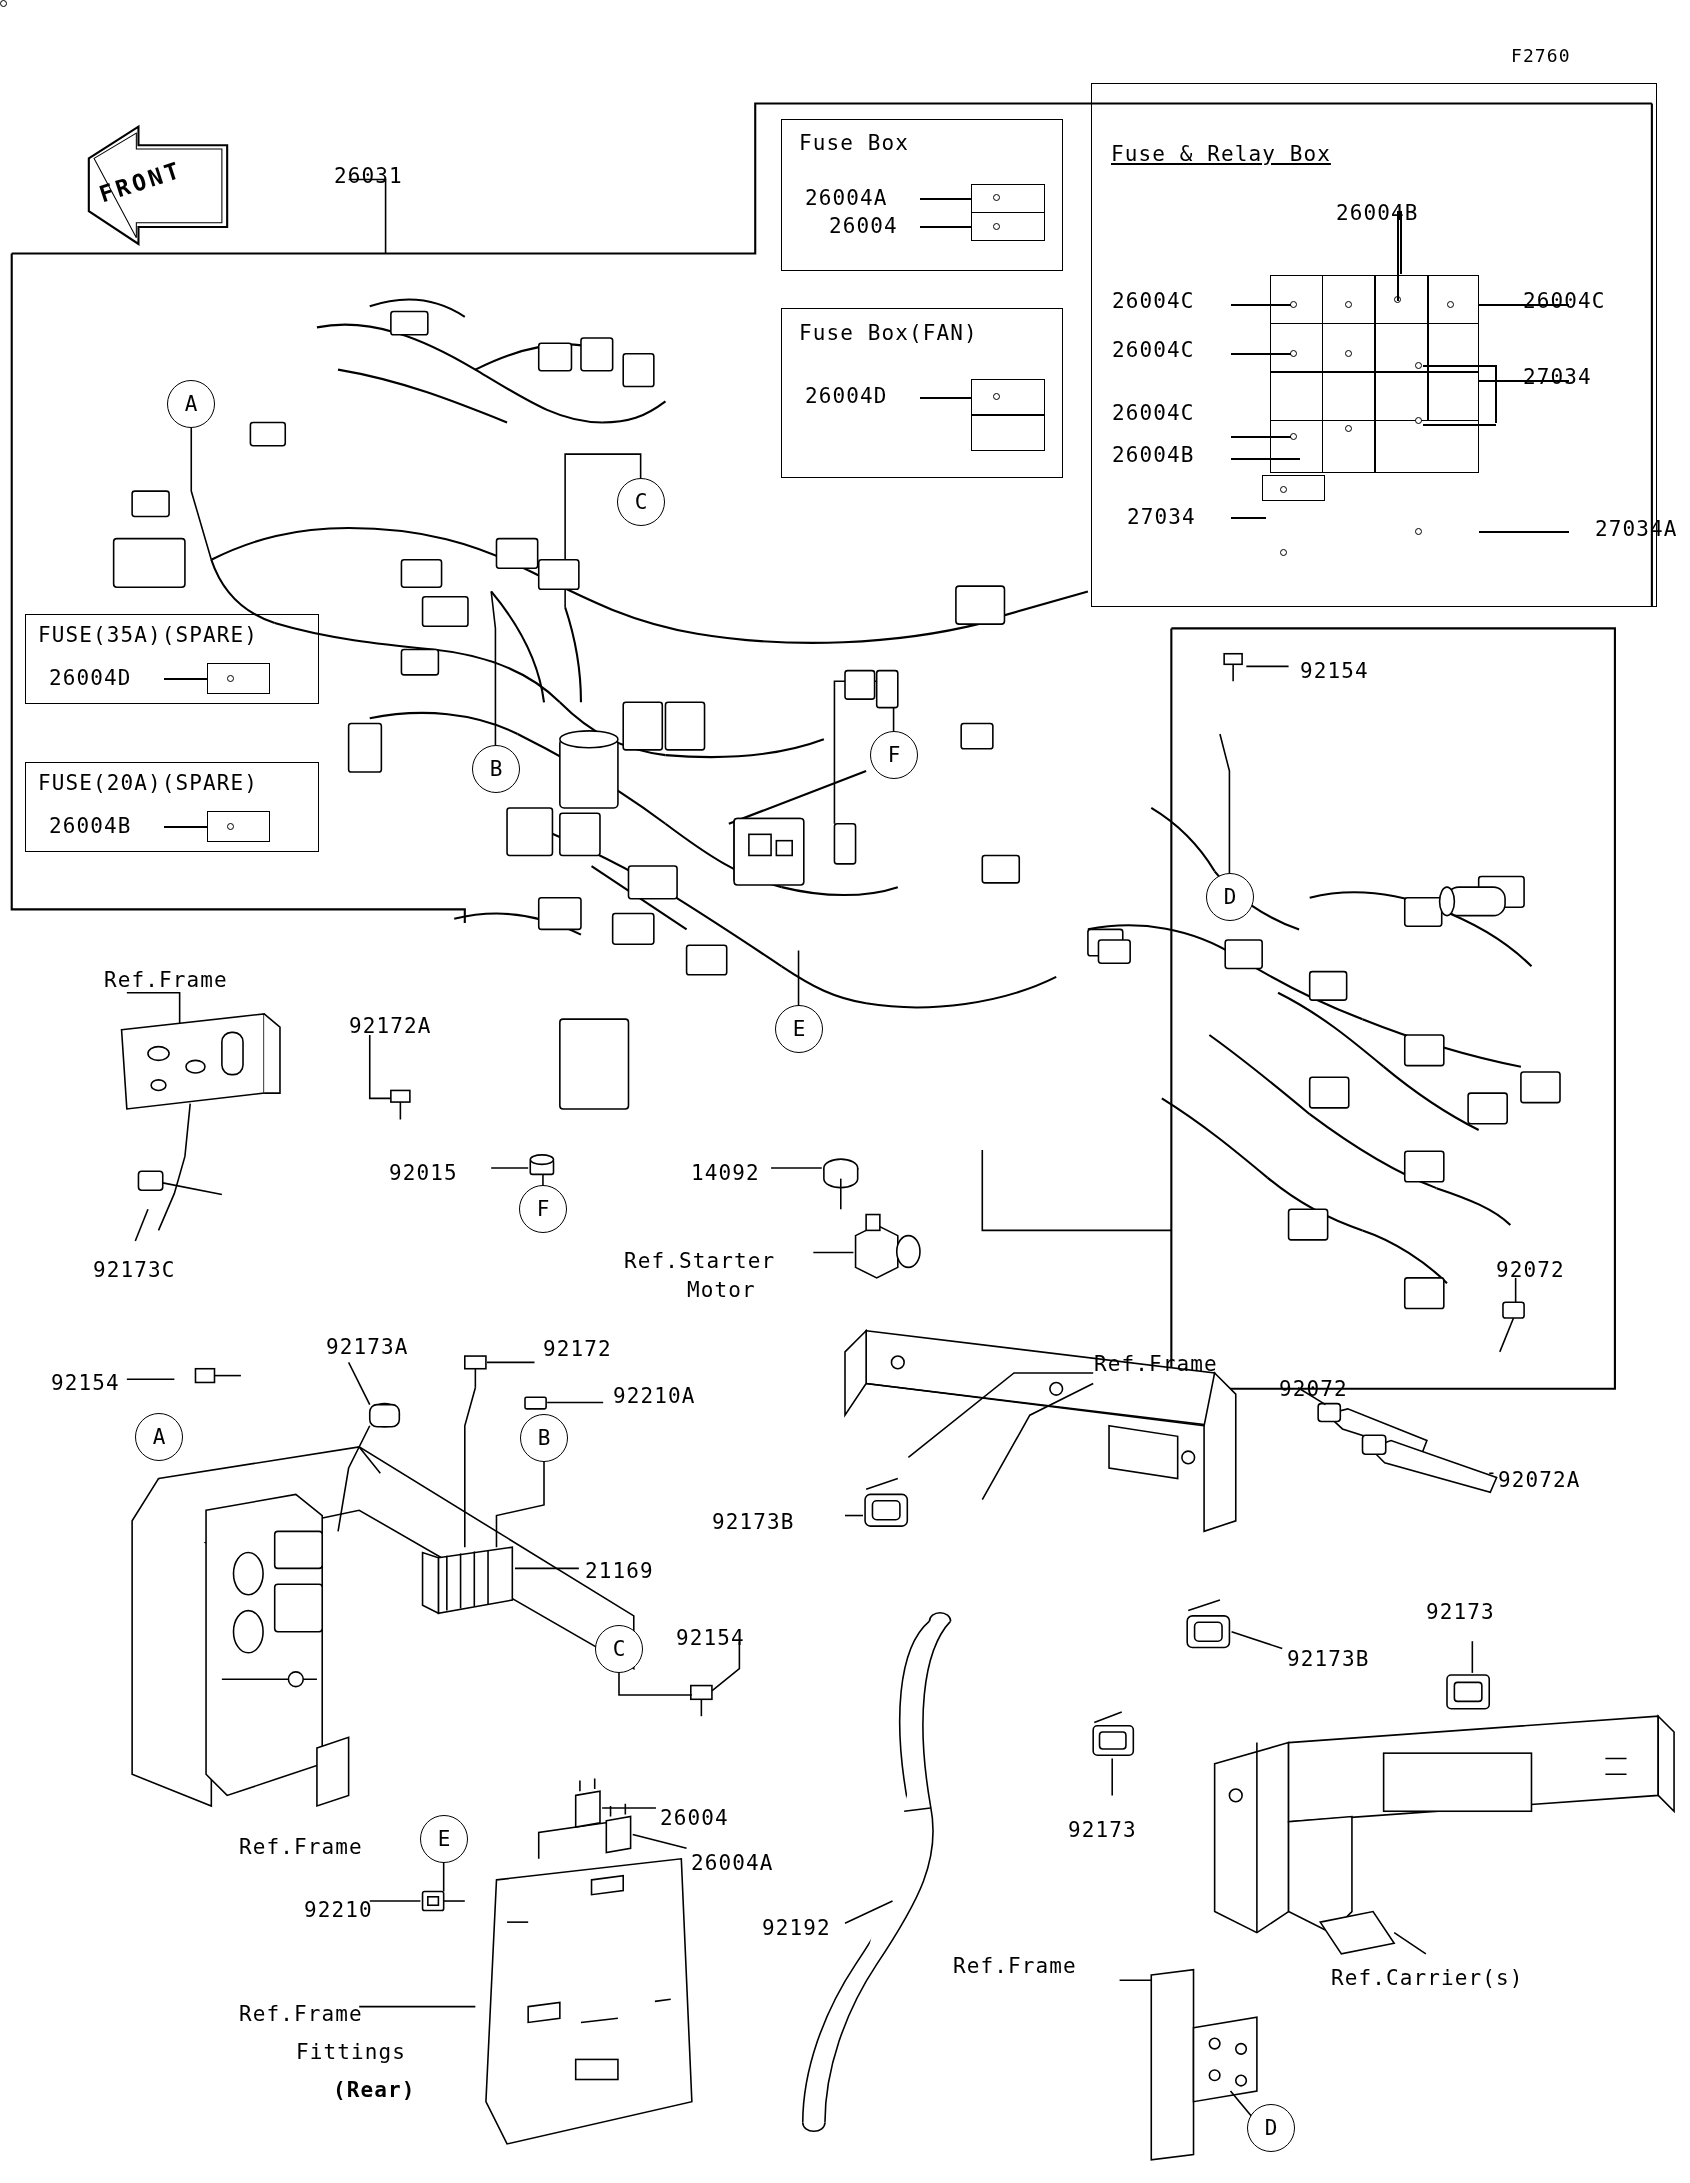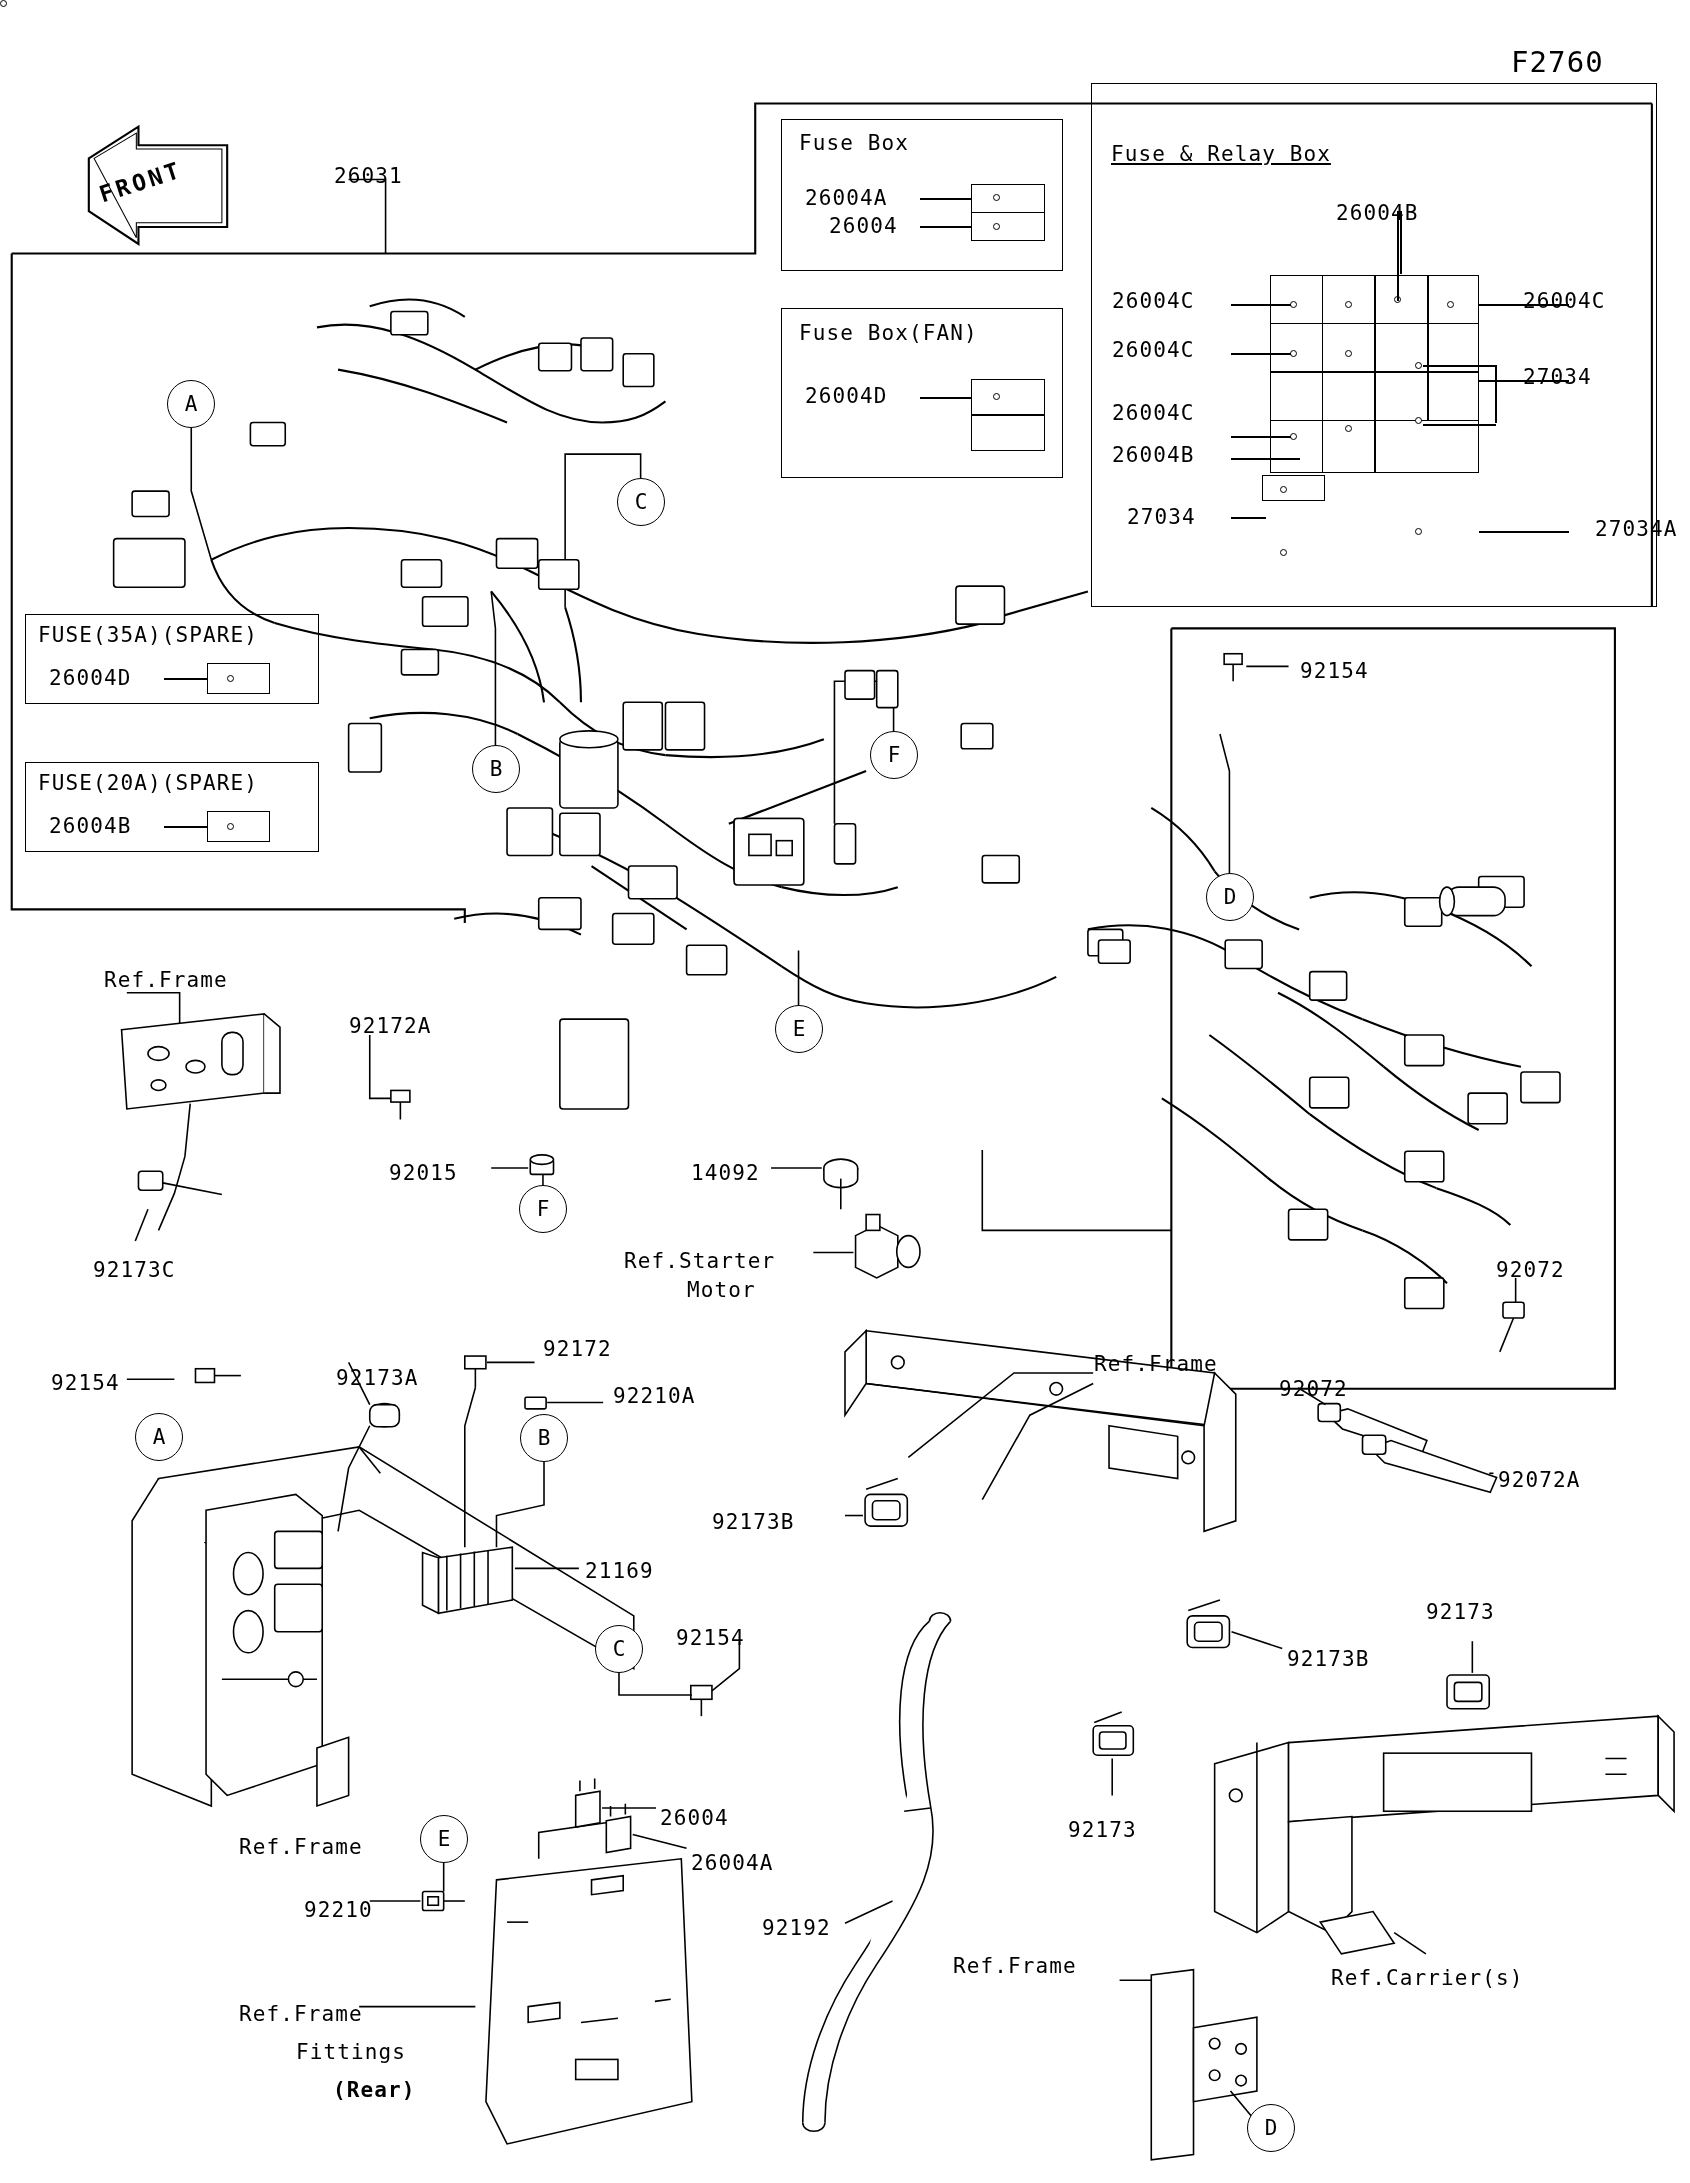--- a/index.html
+++ b/index.html
@@ -20,21 +20,21 @@
   }
   .lbl {
     position: absolute;
     font-family: "DejaVu Sans Mono", monospace;
     font-size: 21px;
     letter-spacing: 1.1px;
     color: #000;
     white-space: pre;
     line-height: 1.22;
   }
-  .lbl.big { font-size: 29px; }
+  .lbl.big { font-size: 18px; }
   .box {
     position: absolute;
     border: 1.6px solid #000;
     box-sizing: border-box;
     background: transparent;
   }
   .thinbox {
     position: absolute;
     border: 1.1px solid #000;
     box-sizing: border-box;
@@ -544,21 +544,21 @@
       <div class="lbl" style="left: 1300px; top: 659px;">92154</div>
       <div class="lbl" style="left: 349px; top: 1014px;">92172A</div>
       <div class="lbl" style="left: 104px; top: 968px;">Ref.Frame</div>
       <div class="lbl" style="left: 93px; top: 1258px;">92173C</div>
       <div class="lbl" style="left: 389px; top: 1161px;">92015</div>
       <div class="lbl" style="left: 691px; top: 1161px;">14092</div>
       <div class="lbl" style="left: 624px; top: 1249px;">Ref.Starter</div>
       <div class="lbl" style="left: 687px; top: 1278px;">Motor</div>
       <div class="lbl" style="left: 1496px; top: 1258px;">92072</div>
       <div class="lbl" style="left: 51px; top: 1371px;">92154</div>
-      <div class="lbl" style="left: 326px; top: 1366px; margin-left: 10px;">92173A</div>
+      <div class="lbl" style="left: 326px; top: 1335px;">92173A</div>
       <div class="lbl" style="left: 543px; top: 1337px;">92172</div>
       <div class="lbl" style="left: 613px; top: 1384px;">92210A</div>
       <div class="lbl" style="left: 1094px; top: 1352px;">Ref.Frame</div>
       <div class="lbl" style="left: 1279px; top: 1377px;">92072</div>
       <div class="lbl" style="left: 1498px; top: 1468px;">92072A</div>
       <div class="lbl" style="left: 585px; top: 1559px;">21169</div>
       <div class="lbl" style="left: 712px; top: 1510px;">92173B</div>
       <div class="lbl" style="left: 1287px; top: 1647px;">92173B</div>
       <div class="lbl" style="left: 1426px; top: 1600px;">92173</div>
       <div class="lbl" style="left: 676px; top: 1626px;">92154</div>

